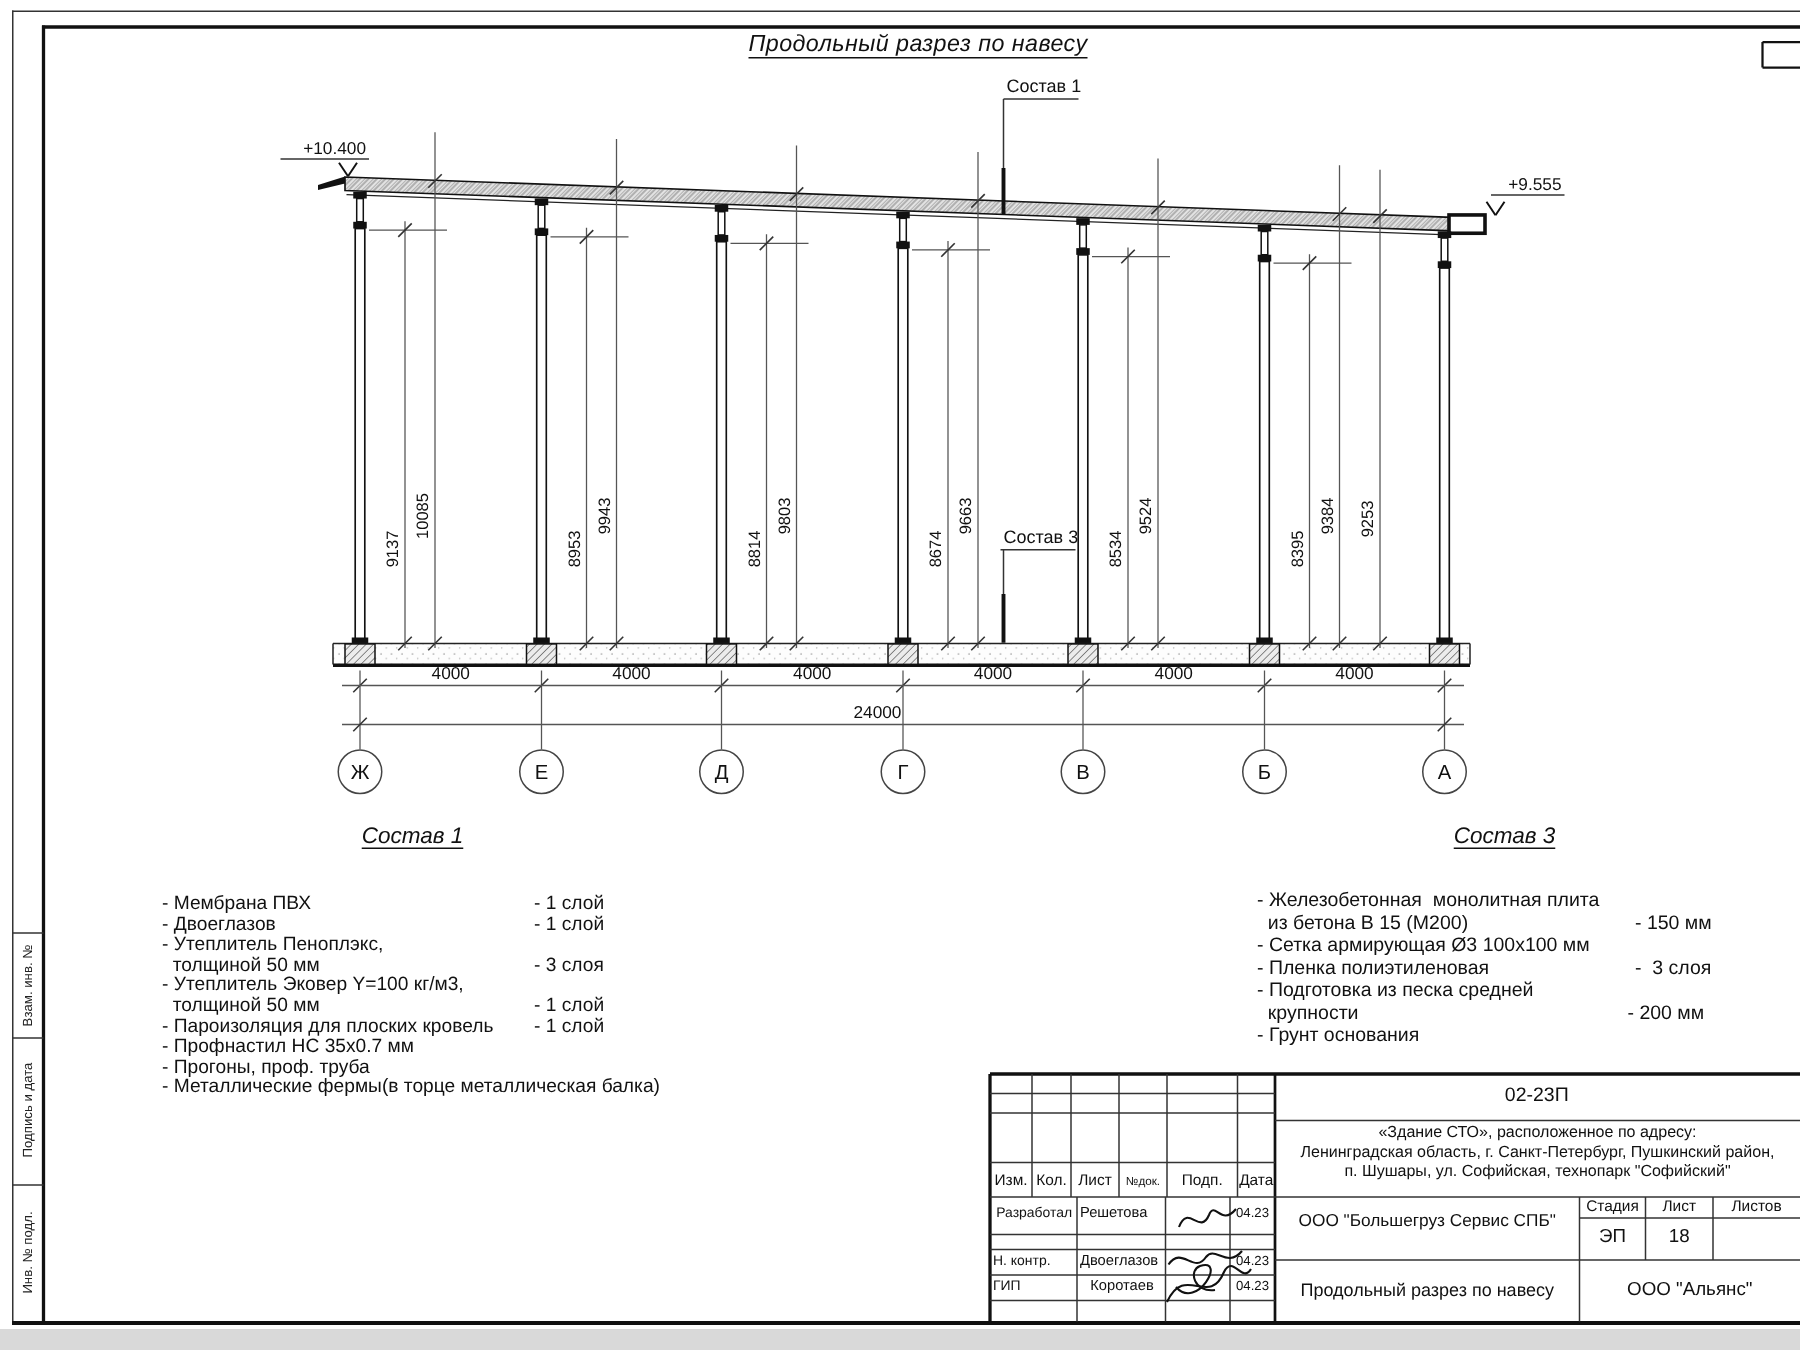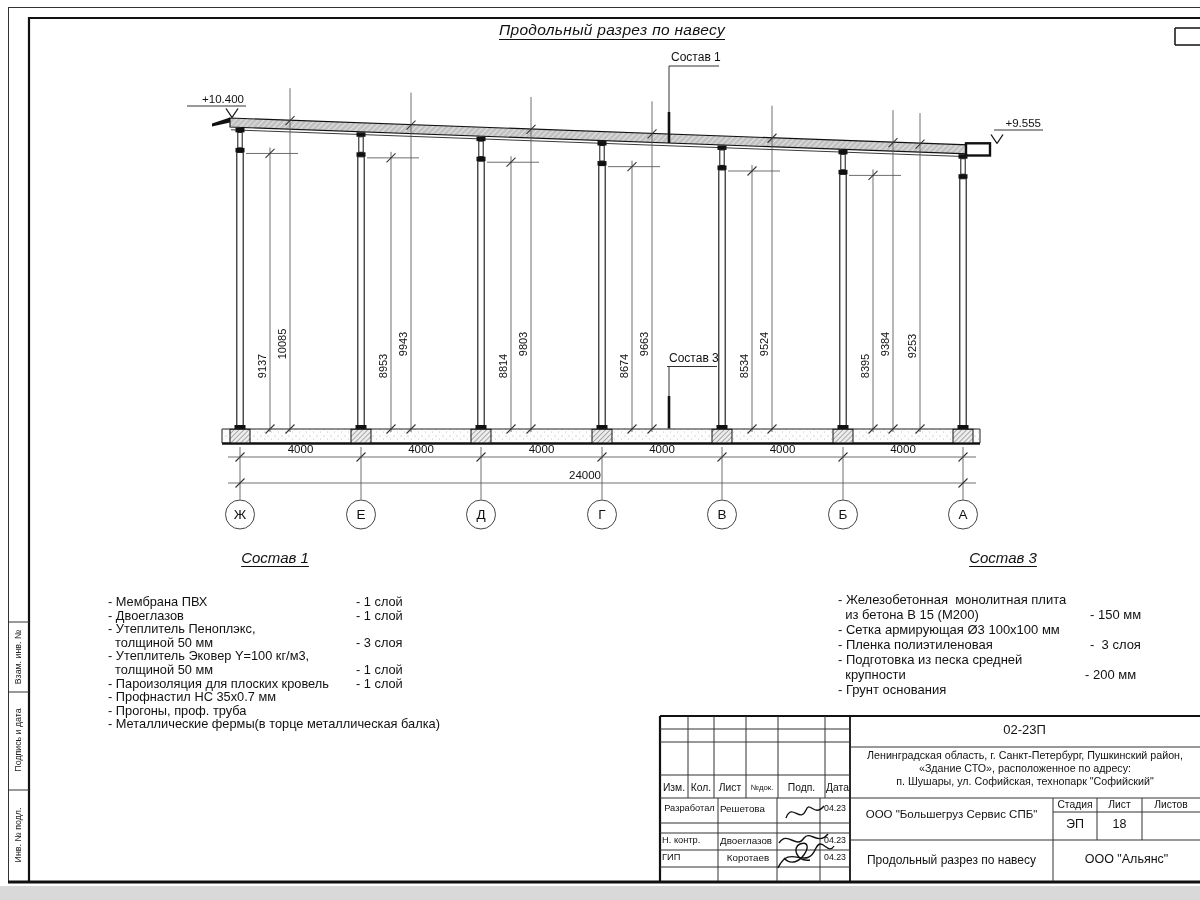--- a/index.html
+++ b/index.html
@@ -328,22 +328,22 @@
         </div>
       </div>
   </div>
 
   <div class="vlabel" style="left:9px;top:690px;width:66px;">Взам. инв. №</div>
   <div class="vlabel" style="left:9px;top:786px;width:92px;">Подпись и дата</div>
   <div class="vlabel" style="left:9px;top:878px;width:86px;">Инв. № подл.</div>
 
   <div class="st ctr" style="left:850px;top:722px;width:349px;font-size:13px;">02-23П</div>
   <div class="st ctr" style="left:852px;top:749px;width:346px;font-size:10.7px;line-height:13px;">
+    <div>«Здание СТО», расположенное по адресу:</div>
     <div>Ленинградская область, г. Санкт-Петербург, Пушкинский район,</div>
-    <div>«Здание СТО», расположенное по адресу:</div>
     <div>п. Шушары, ул. Софийская, технопарк "Софийский"</div>
   </div>
   <div id="stamp-cols">
       <div class="st ctr" style="left: 660px; top: 779px; width: 28px; font-size: 10.3px; line-height: 17px;">Изм.</div>
       <div class="st ctr" style="left: 688px; top: 779px; width: 26px; font-size: 10.3px; line-height: 17px;">Кол.</div>
       <div class="st ctr" style="left: 714px; top: 779px; width: 32px; font-size: 10.3px; line-height: 17px;">Лист</div>
       <div class="st ctr" style="left: 746px; top: 779px; width: 32px; font-size: 7.8px; line-height: 17px;">№док.</div>
       <div class="st ctr" style="left: 778px; top: 779px; width: 47px; font-size: 10.3px; line-height: 17px;">Подп.</div>
       <div class="st ctr" style="left: 825px; top: 779px; width: 25px; font-size: 10.3px; line-height: 17px;">Дата</div>
     </div>

